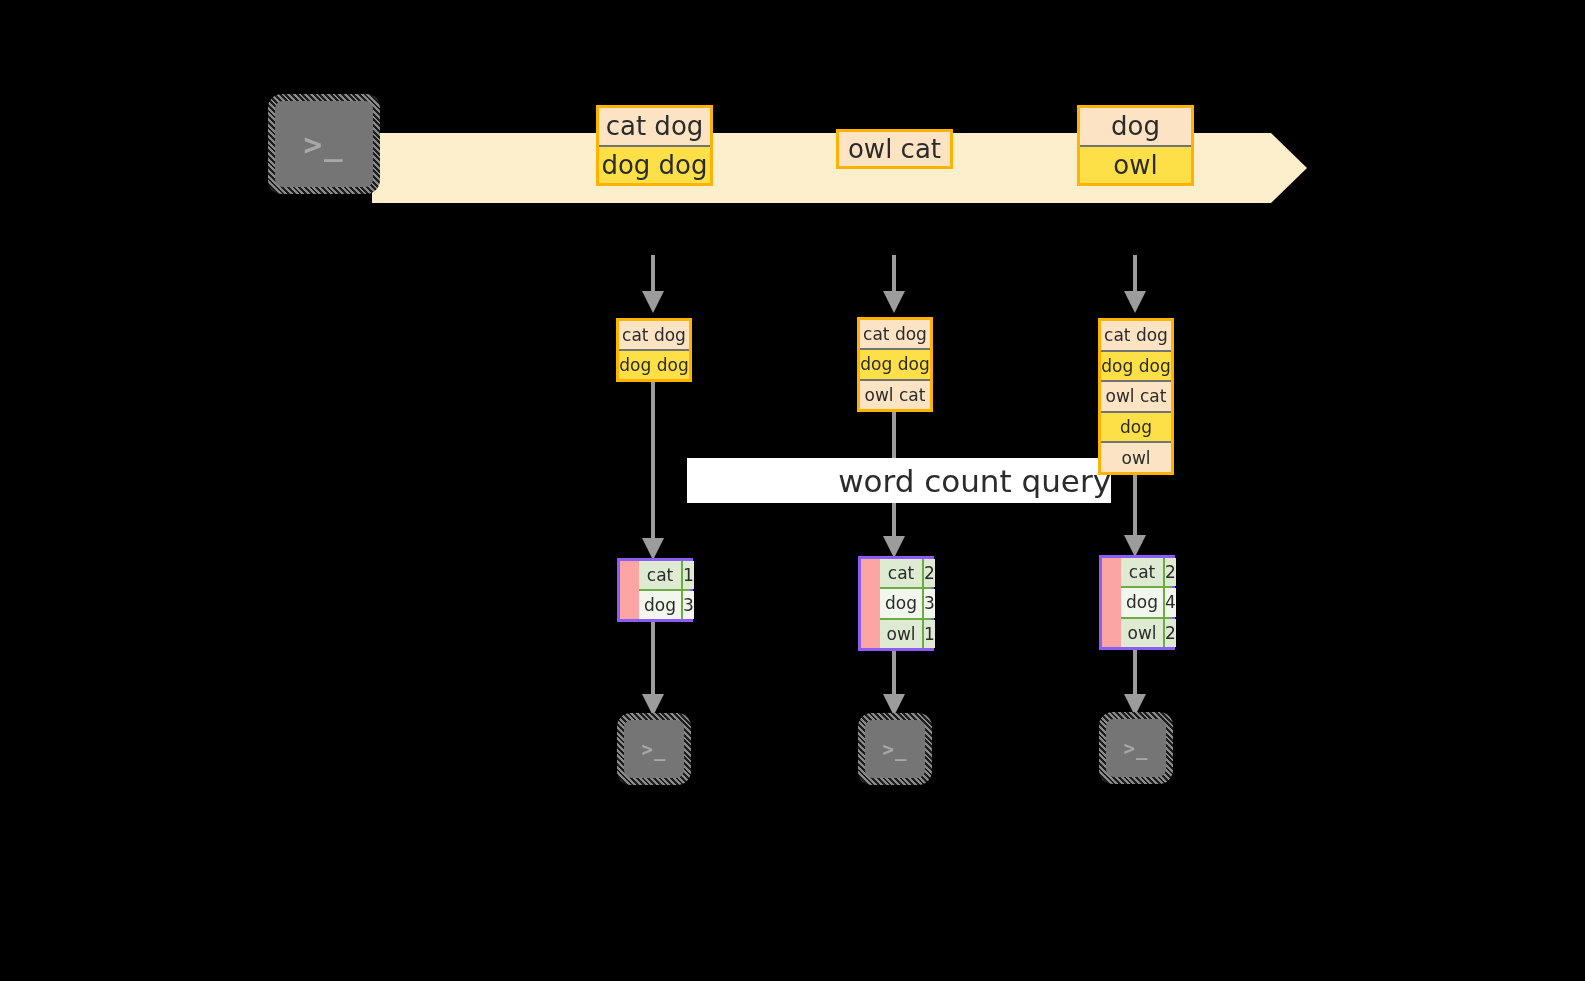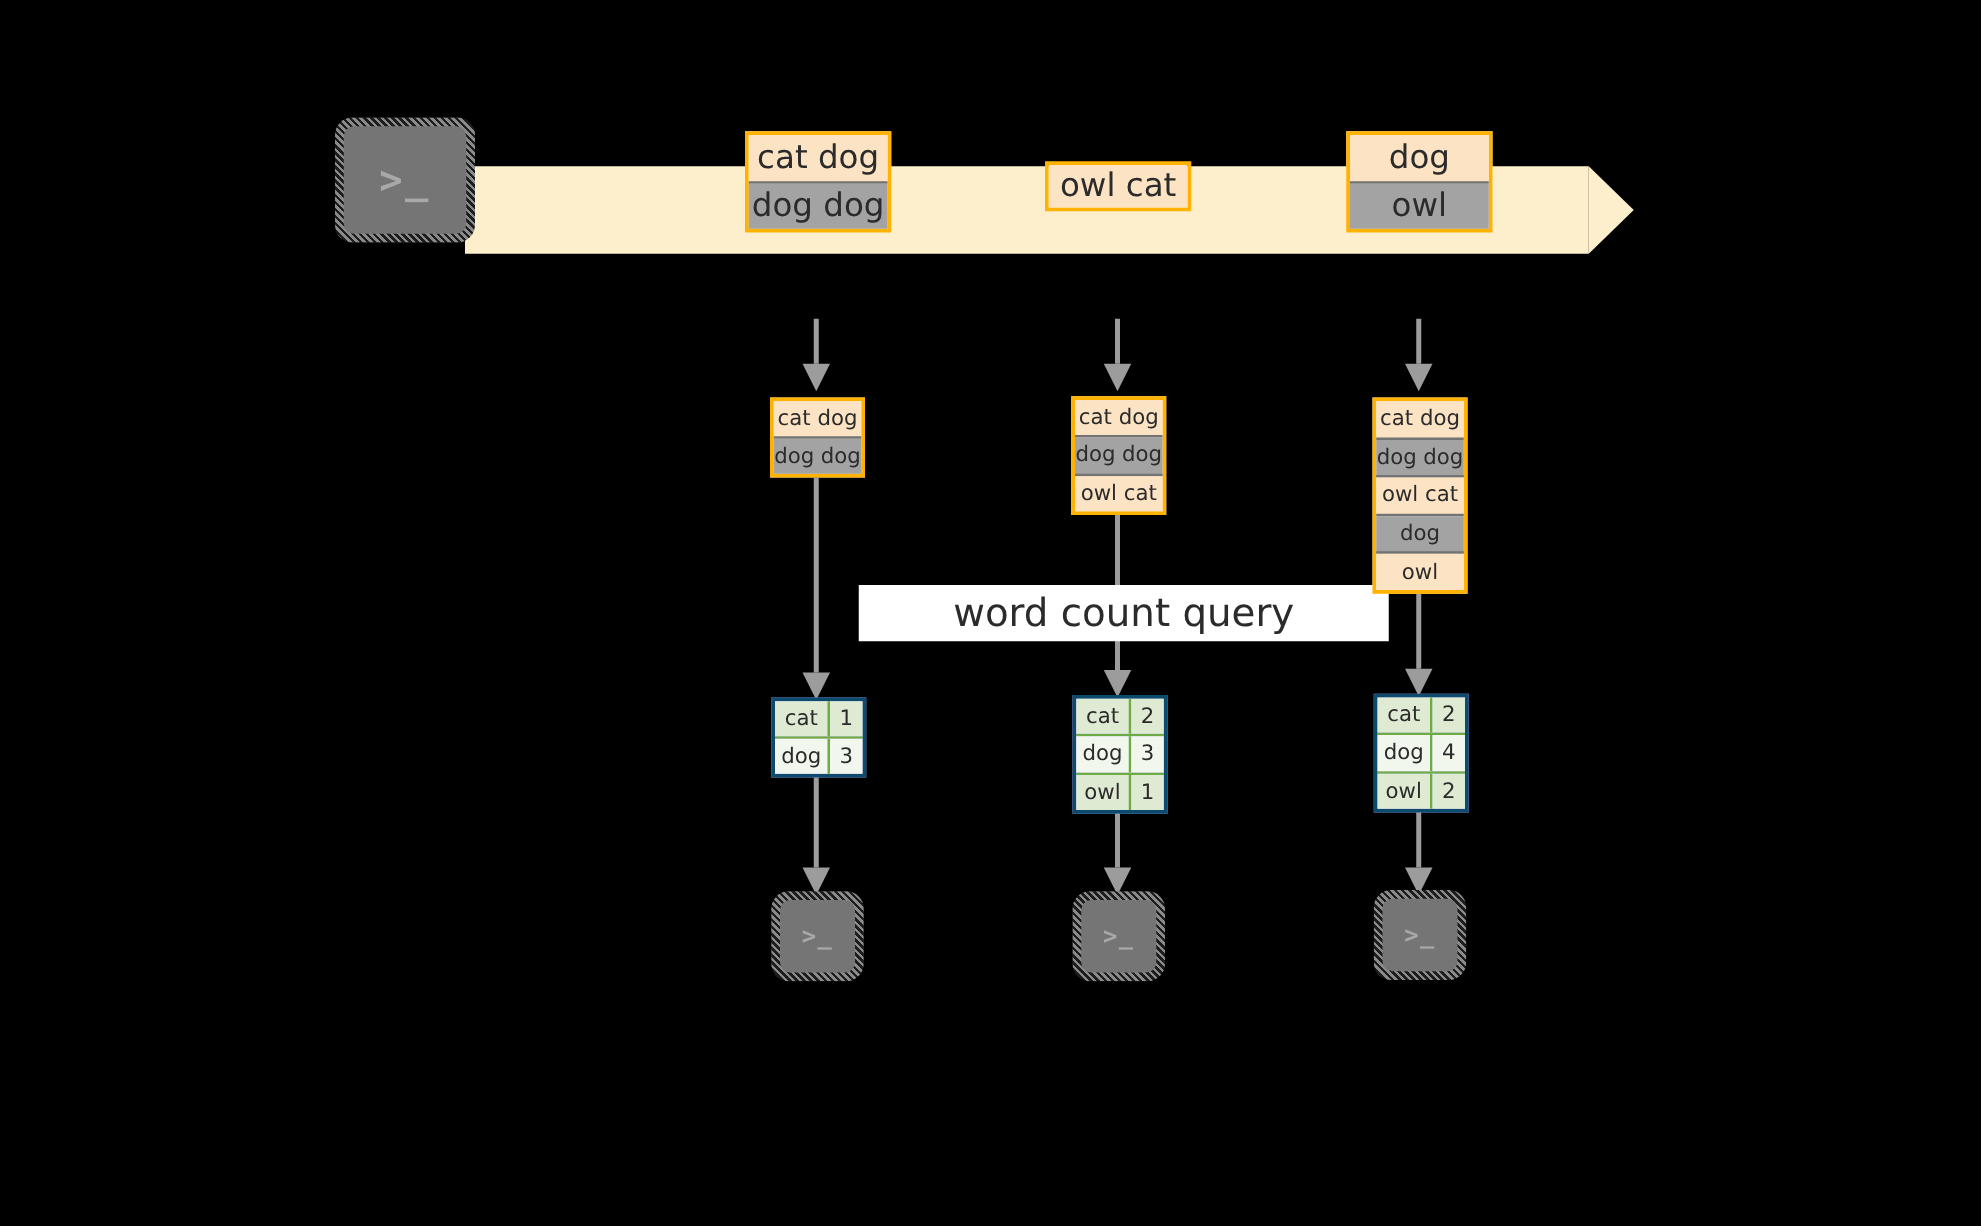--- a/index.html
+++ b/index.html
@@ -72,32 +72,33 @@
     flex: 1 1 auto;
     display: flex;
     align-items: center;
     justify-content: center;
     color: #2b2b2b;
     white-space: nowrap;
     border-bottom: 2px solid #737373;
   }
   .obox .row:last-child { border-bottom: none; }
   .obox .row.shade-a { background: #FCE3C4; }
-  .obox .row.shade-b { background: #a3a3a3; }
+  .obox .row.shade-b { background: #fde047; }
 
   .obox.top-big .row { font-size: 26px; }
   .obox.stack .row   { font-size: 17px; }
 
   
   .gtable {
     position: absolute;
-    border: 3px solid #0c4a6e;
-    background: #c4b5fd;
+    border: 3px solid #8b5cf6;
+    background: #fca5a5;
     display: flex;
     flex-direction: column;
+    padding-left: 19px;
   }
   .gtable .grow {
     flex: 1 1 auto;
     display: flex;
     border-bottom: 2px solid #6DAB45;
   }
   .gtable .grow:last-child { border-bottom: none; }
   .gtable .grow.shade-a .gc { background: #DEEBD2; }
   .gtable .grow.shade-b .gc { background: #F1F7EC; }
   .gtable .gc {
@@ -302,17 +303,17 @@
     <div class="line" style="height:44px;"></div>
     <div class="ahead" style="top:44px;"></div>
   </div>
 
   <div class="terminal" style="left:1099px; top:712px; width:74px; height:72px;">
     <div class="inner">
       <span class="prompt" style="font-size:19px;">&gt;_</span>
     </div>
   </div>
 
-  <div class="query-label" style="left:687px; top:468px; width:424px; height:45px;">
+  <div class="query-label" style="left:687px; top:458px; width:424px; height:45px;justify-content:flex-end;">
     <span>word count query</span>
   </div>
 
 </div>
 
 </body></html>

